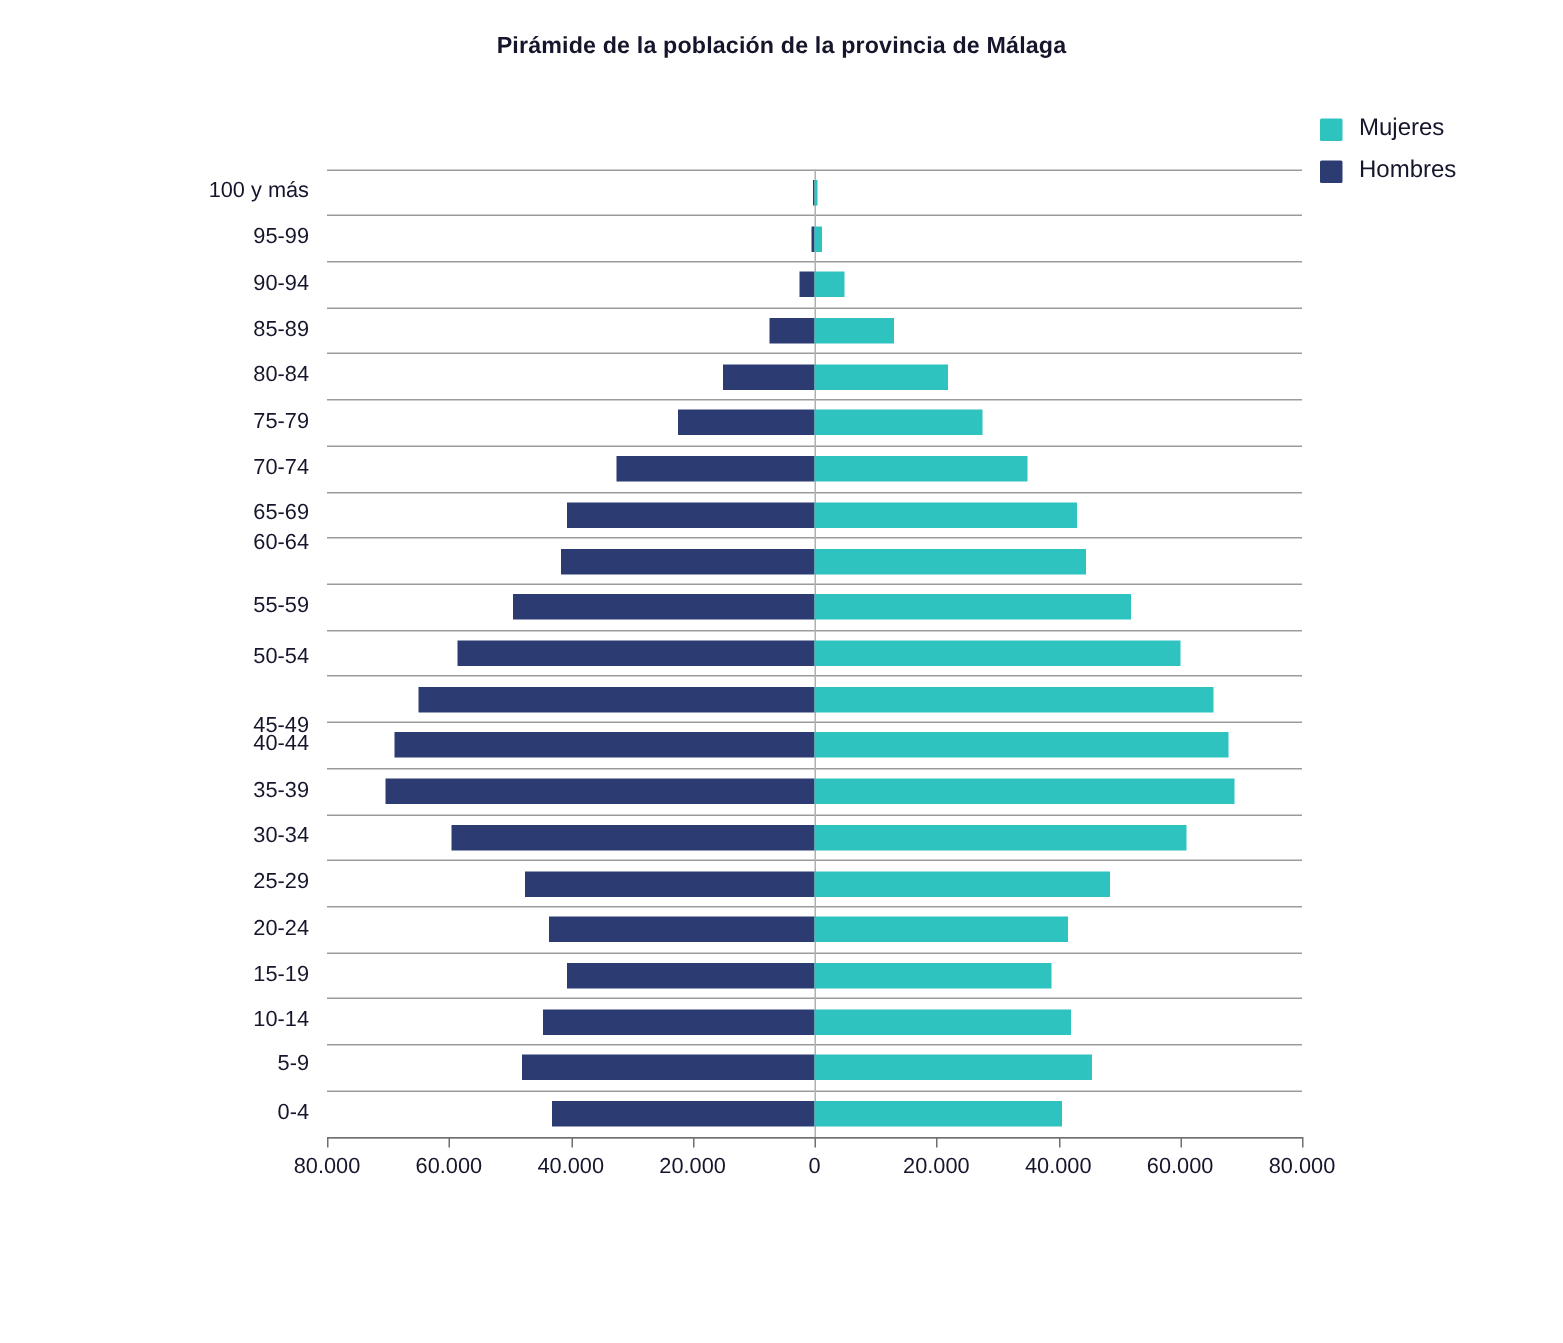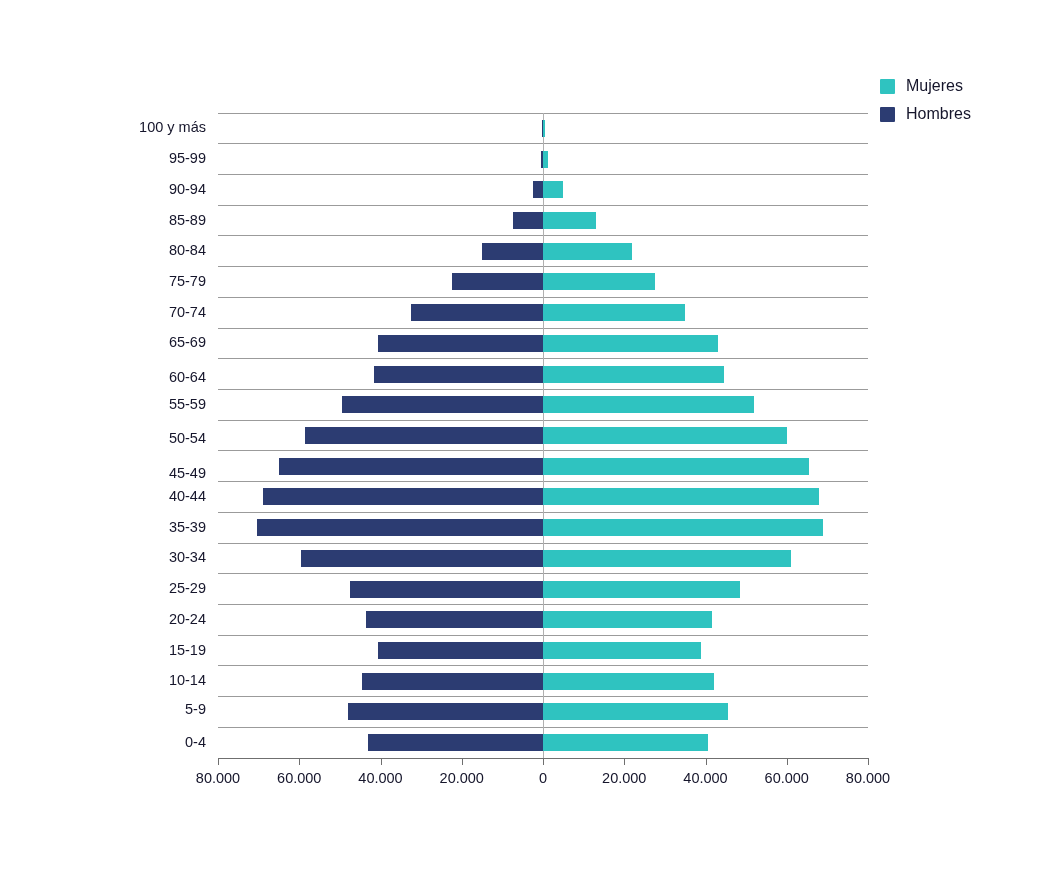--- a/index.html
+++ b/index.html
@@ -126,20 +126,21 @@
     text-align: center;
     font-size: 15px;
     color: #15152b;
   }
 </style>
 </head>
 <body>
 
 <div id="chart-root">
 
+  <div class="chart-title">Pirámide de la población de la provincia de Málaga</div>
 
   <div class="legend">
     <div class="legend-row">
       <span class="legend-swatch" style="background: rgb(47, 195, 192);"></span>
       <span class="legend-label">Mujeres</span>
     </div>
     <div class="legend-row">
       <span class="legend-swatch" style="background: rgb(44, 60, 114);"></span>
       <span class="legend-label">Hombres</span>
     </div>
@@ -148,24 +149,24 @@
   <div class="ylabels">
       <div class="ytick-label" style="top: 620.643px;">0-4</div>
       <div class="ytick-label" style="top: 588px;">5-9</div>
       <div class="ytick-label" style="top: 559.214px;">10-14</div>
       <div class="ytick-label" style="top: 528.5px;">15-19</div>
       <div class="ytick-label" style="top: 497.786px; margin-left: 12px;">20-24</div>
       <div class="ytick-label" style="top: 467.071px;">25-29</div>
       <div class="ytick-label" style="top: 436.357px;">30-34</div>
       <div class="ytick-label" style="top: 405.643px;">35-39</div>
       <div class="ytick-label" style="top: 374.929px;">40-44</div>
-      <div class="ytick-label" style="top: 352px;">45-49</div>
+      <div class="ytick-label" style="top: 363px;">45-49</div>
       <div class="ytick-label" style="top: 317px;">50-54</div>
       <div class="ytick-label" style="top: 282.786px;">55-59</div>
-      <div class="ytick-label" style="top: 256px;">60-64</div>
+      <div class="ytick-label" style="top: 241px;">60-64</div>
       <div class="ytick-label" style="top: 221.357px;">65-69</div>
       <div class="ytick-label" style="top: 190.643px;">70-74</div>
       <div class="ytick-label" style="top: 159.929px;">75-79</div>
       <div class="ytick-label" style="top: 129.214px;">80-84</div>
       <div class="ytick-label" style="top: 98.5px;">85-89</div>
       <div class="ytick-label" style="top: 67.7857px;">90-94</div>
       <div class="ytick-label" style="top: 37.0714px;">95-99</div>
       <div class="ytick-label" style="top: 6.35714px;">100 y más</div>
     </div>
 

